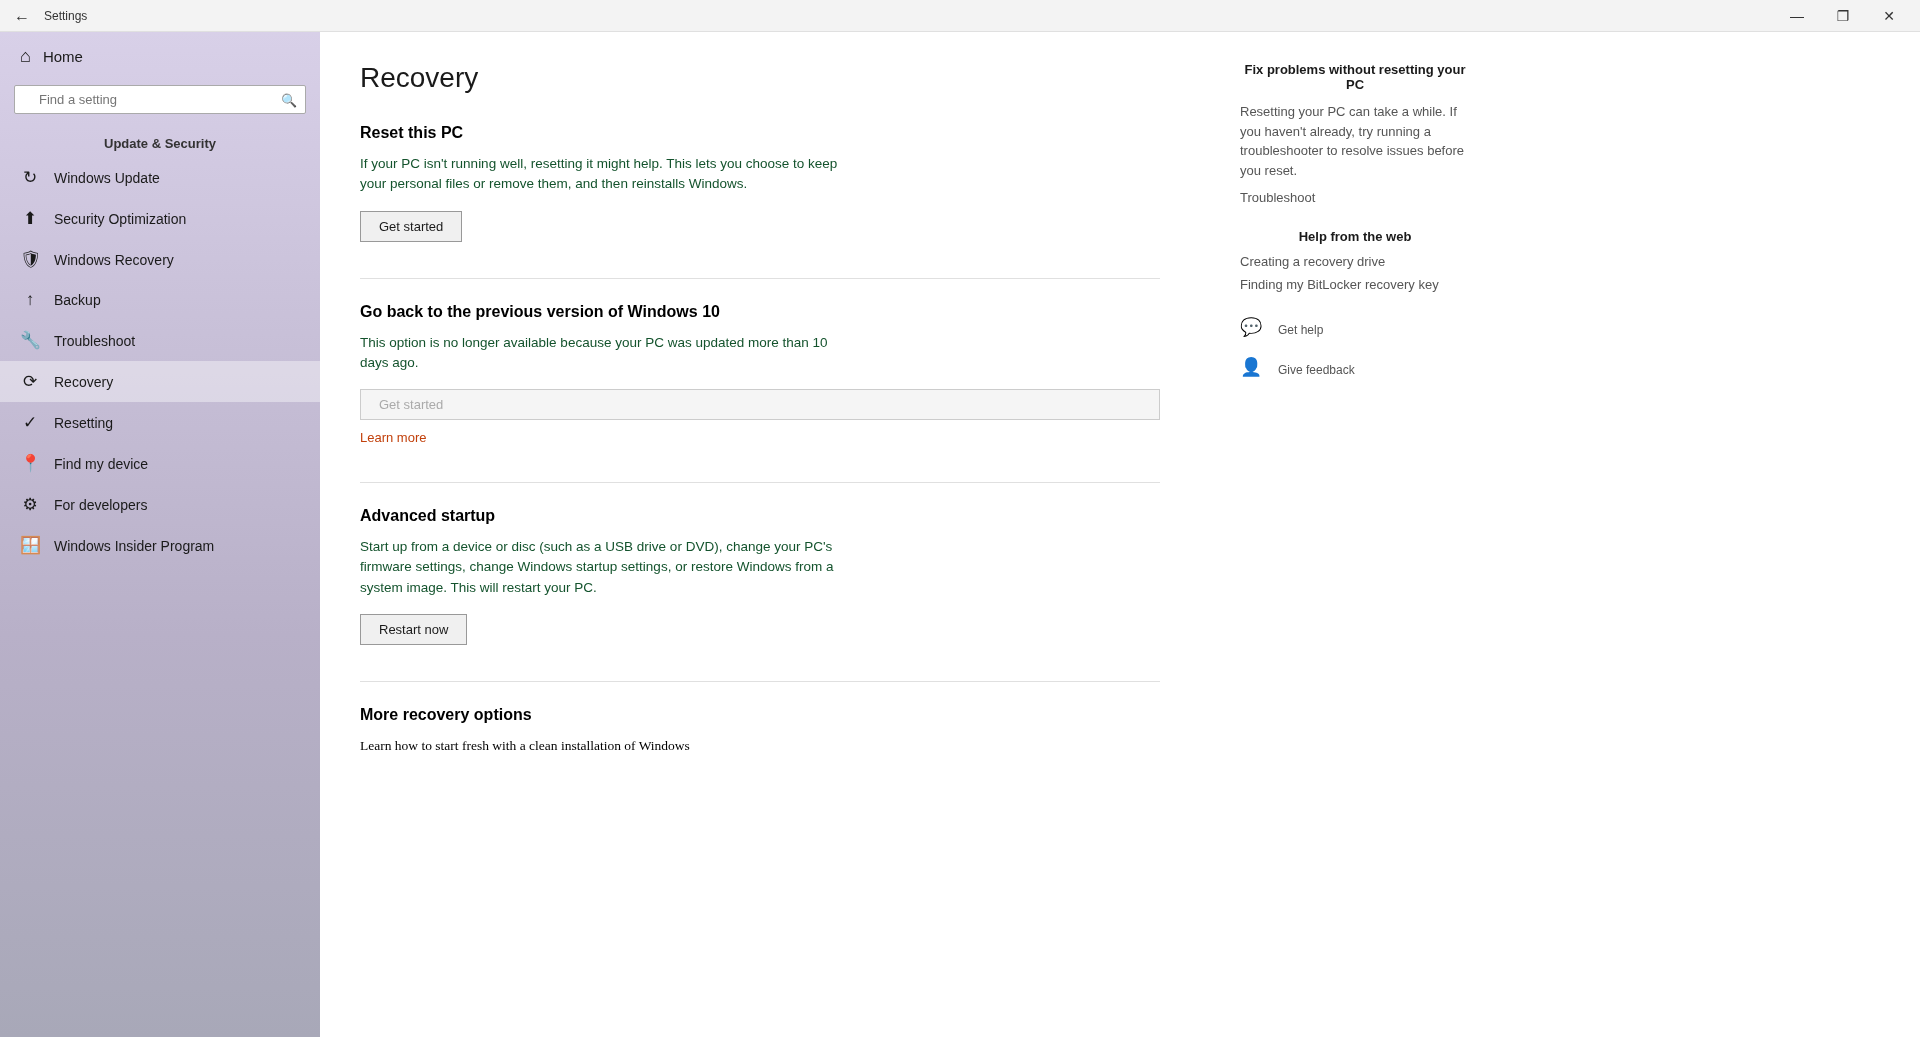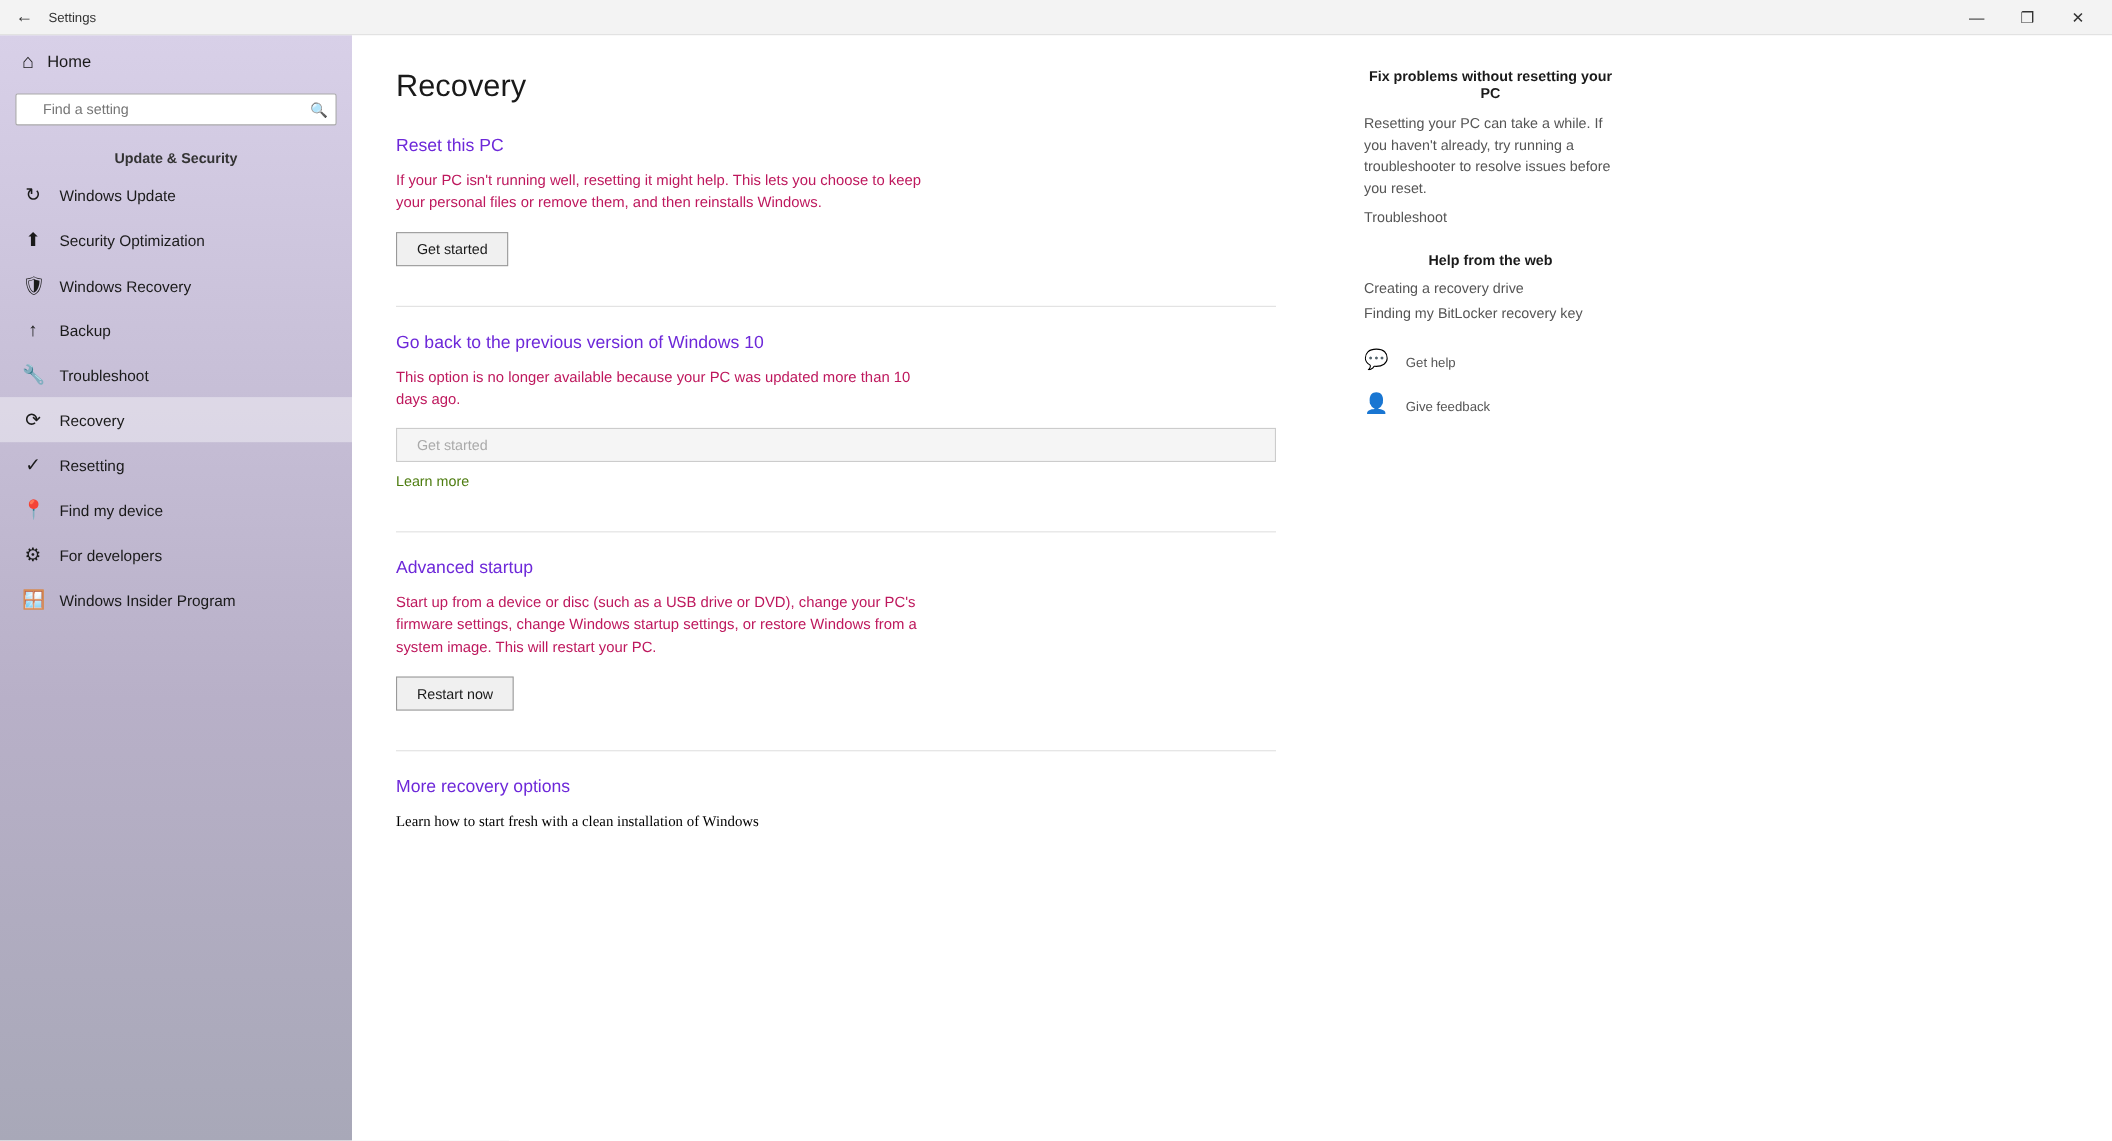--- a/index.html
+++ b/index.html
@@ -142,28 +142,28 @@
       color: #1a1a1a;
       margin-bottom: 30px;
     }
 
     .section {
       margin-bottom: 36px;
     }
 
     .section-title {
       font-size: 16px;
-      font-weight: 400;
-      color: #6d28d9;
+      font-weight: 700;
+      color: #000000;
       margin-bottom: 12px;
     }
 
     .section-desc {
       font-size: 13.5px;
-      color: #be185d;
+      color: #14532d;
       line-height: 1.5;
       margin-bottom: 16px;
       max-width: 480px;
     }
 
     .btn-primary {
       padding: 7px 18px;
       border: 1px solid #999;
       background: #f0f0f0;
       font-size: 13px;
@@ -174,21 +174,21 @@
       padding: 7px 18px;
       border: 1px solid #ccc;
       background: #f5f5f5;
       font-size: 13px;
       color: #aaa;
       cursor: default;
     }
 
     .learn-more {
       font-size: 13px;
-      color: #4d7c0f;
+      color: #c2410c;
       cursor: pointer;
       margin-top: 10px;
       display: inline-block;
     }
 
     .divider {
       border: none;
       border-top: 1px solid #e0e0e0;
       margin: 24px 0;
     }

